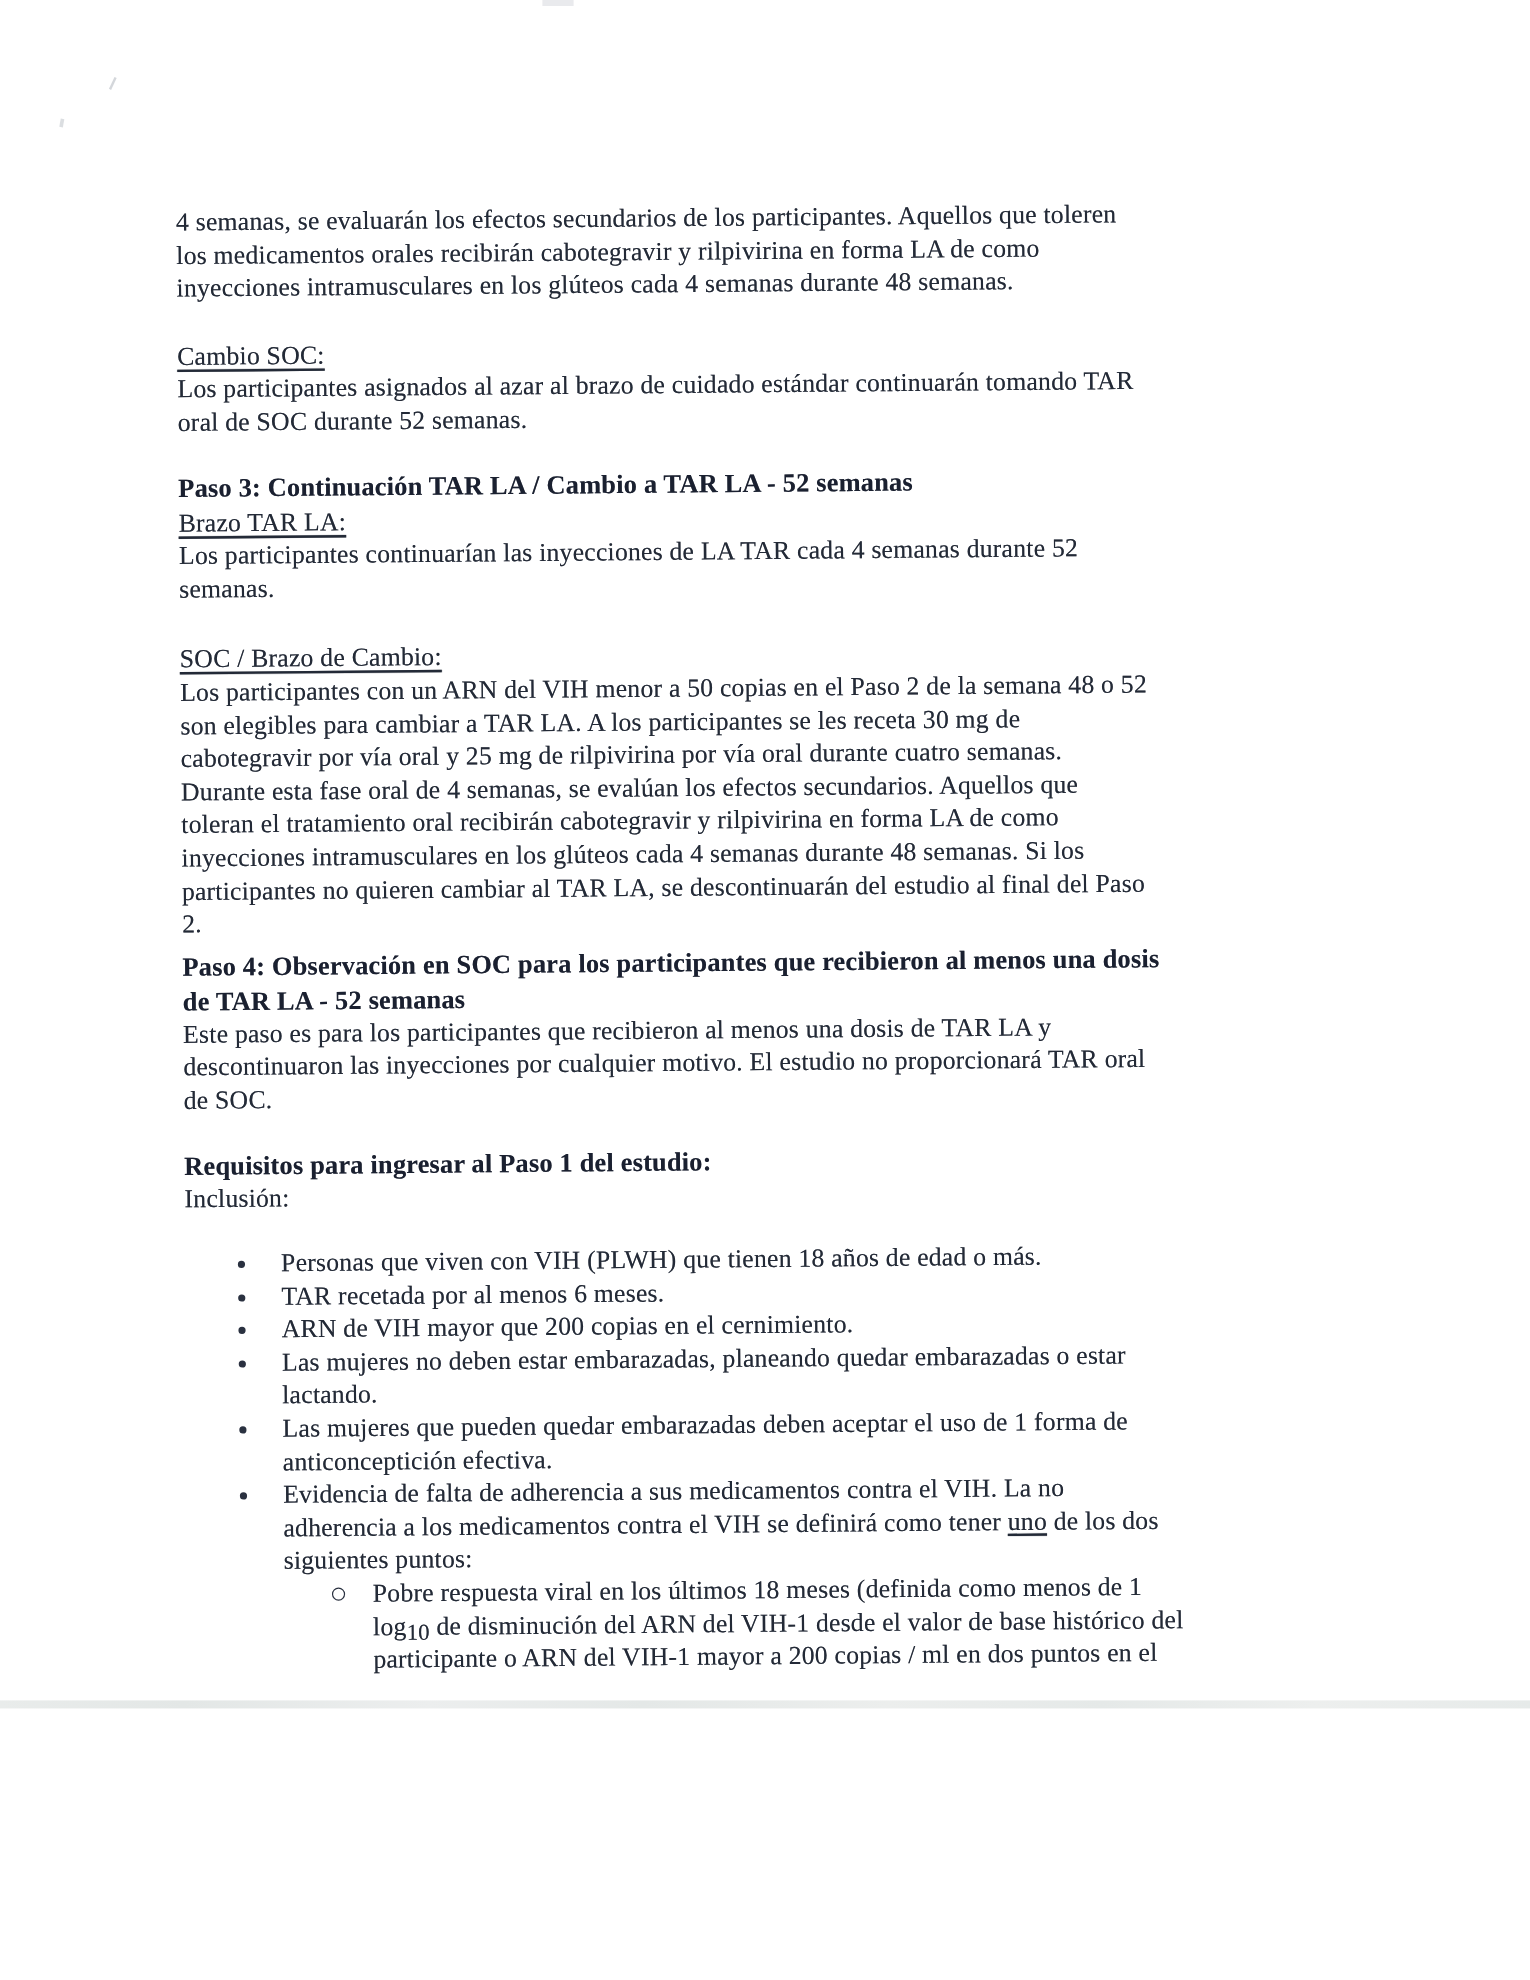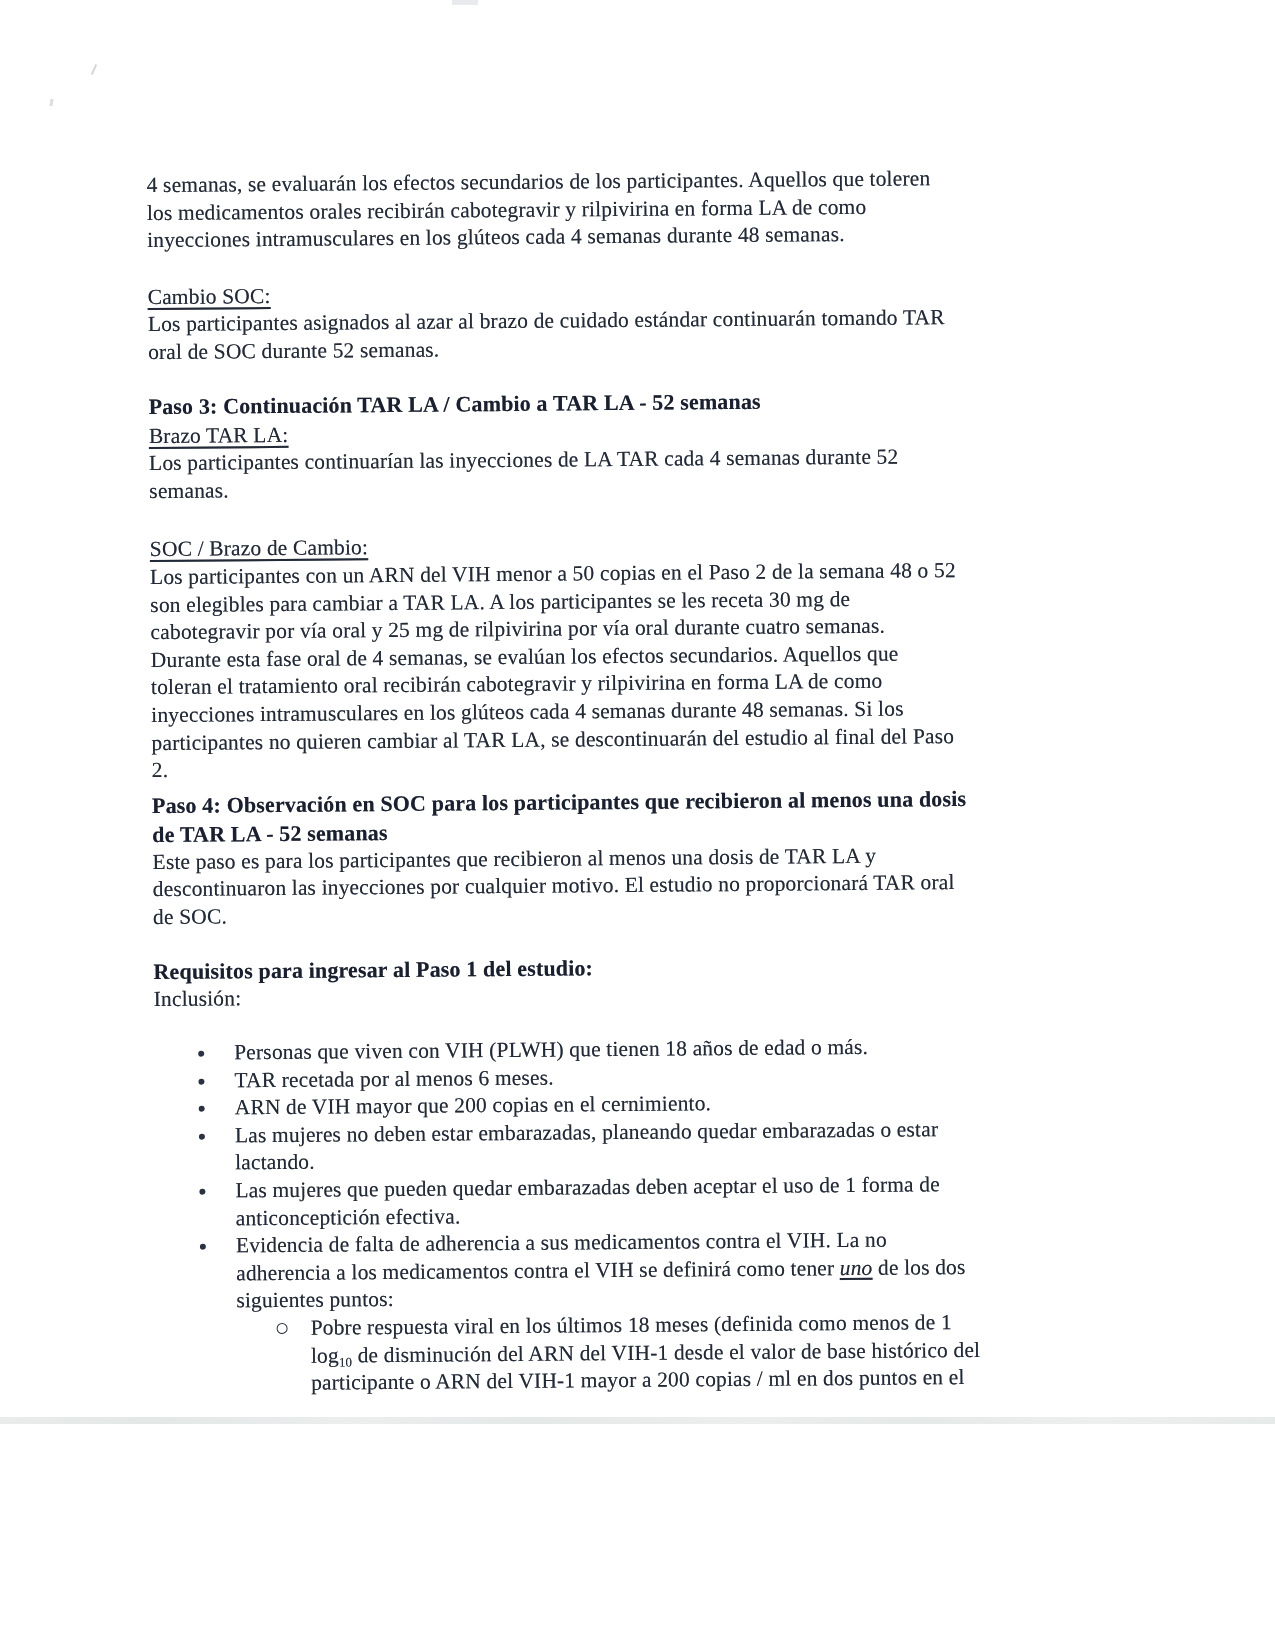--- a/index.html
+++ b/index.html
@@ -19,22 +19,22 @@
     position:absolute;
     left:152px;top:172px;width:970px;
     color:#232a37;
     font-size:21.5px;
     letter-spacing:0.15px;
     text-shadow:0 0 0.5px rgba(32,38,50,0.55);
   }
   .line{white-space:nowrap;line-height:27.6px;}
   .h-underline{text-decoration:underline;text-decoration-thickness:1.7px;text-underline-offset:4px;}
   .h-bold{font-weight:700;color:#1a2030;font-size:22px;line-height:29px;}
-  .u-word{text-decoration:underline;text-decoration-thickness:1.6px;text-underline-offset:3px;font-style:italic;}
-  sub.scan-sub{font-size:13px;vertical-align:-4px;line-height:0;}
+  .u-word{text-decoration:underline;text-decoration-thickness:1.6px;text-underline-offset:3px;}
+  sub.scan-sub{font-size:19px;vertical-align:-4px;line-height:0;}
   .bullet-row{display:flex;align-items:flex-start;}
   .b-marker-col{width:80px;flex:0 0 80px;position:relative;}
   .dot{position:absolute;left:44px;top:11px;width:6px;height:6px;border-radius:50%;background:#2a3140;}
   .sub-marker-col{width:154px;flex:0 0 154px;position:relative;}
   .circle{position:absolute;left:120px;top:8px;width:9px;height:9px;border-radius:50%;border:1.6px solid #2a3140;background:transparent;}
   .footer{
     position:absolute;left:1018px;top:1556px;
     font-family:"Liberation Sans", sans-serif;
     font-size:20px;color:#20242c;letter-spacing:0.2px;white-space:nowrap;
   }

